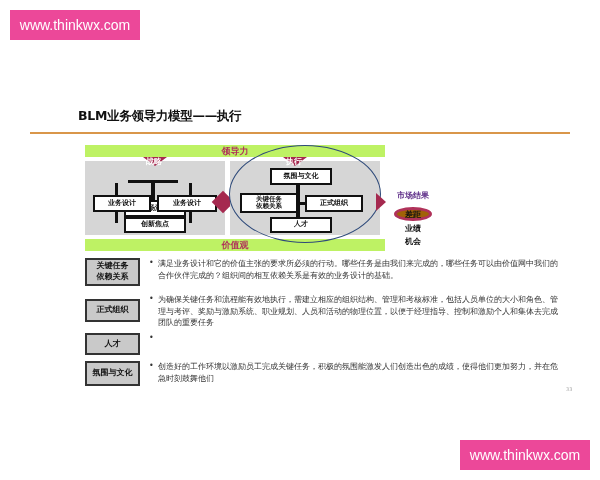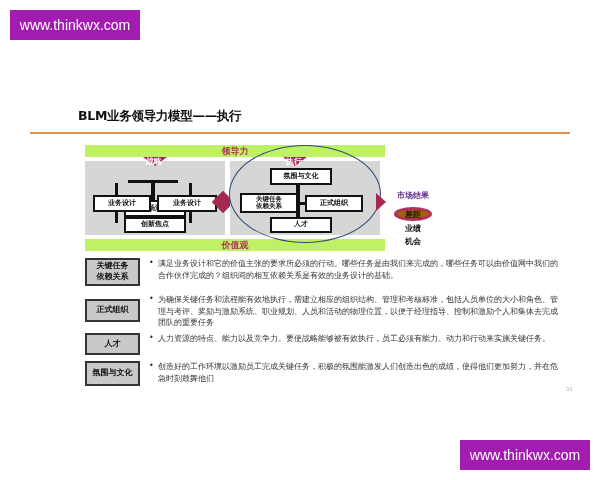--- a/index.html
+++ b/index.html
@@ -1,20 +1,20 @@
 <!DOCTYPE html>
 <html><head>
 <meta charset="utf-8">
 <style>
   * { margin: 0; padding: 0; box-sizing: border-box; }
   html, body { width: 600px; height: 480px; background: #ffffff; overflow: hidden; }
   body { position: relative; font-family: "DejaVu Sans", "Liberation Sans", sans-serif; color: #111; }
 
   .watermark {
-    position: absolute; background: #a21caf; color: #ffffff;
+    position: absolute; background: #ec4899; color: #ffffff;
     font-family: "Liberation Sans", "DejaVu Sans", sans-serif;
     font-size: 14px; display: flex; align-items: center; justify-content: center;
   }
   .wm-top { left: 10px; top: 10px; width: 130px; height: 30px; }
   .wm-bottom { left: 460px; top: 440px; width: 130px; height: 30px; }
 
   .page-title {
     position: absolute; left: 34px; top: 108px;
     font-size: 12.5px; font-weight: bold; color: #111; letter-spacing: -0.3px; margin-left: 44px;
   }
@@ -156,21 +156,20 @@
 
 <div class="desc-row" style="top:294px;height:38px;">
   <div class="tag" style="top:5px;height:23px;">正式组织</div>
   <div class="bullet">•</div>
   <div class="desc-text">为确保关键任务和流程能有效地执行，需建立相应的组织结构、管理和考核标准，包括人员单位的大小和角色、管理与考评、奖励与激励系统、职业规划、人员和活动的物理位置，以便于经理指导、控制和激励个人和集体去完成团队的重要任务</div>
 </div>
 
 <div class="desc-row" style="top:333px;height:26px;">
   <div class="tag" style="height:22px;">人才</div>
   <div class="bullet">•</div>
-  <div class="desc-text">人力资源的特点、能力以及竞争力。要使战略能够被有效执行，员工必须有能力、动力和行动来实施关键任务。</div>
 </div>
 
 <div class="desc-row" style="top:361px;height:30px;">
   <div class="tag" style="height:25px;">氛围与文化</div>
   <div class="bullet">•</div>
   <div class="desc-text">创造好的工作环境以激励员工完成关键任务，积极的氛围能激发人们创造出色的成绩，使得他们更加努力，并在危急时刻鼓舞他们</div>
 </div>
 
 <div class="page-num">33</div>
 

